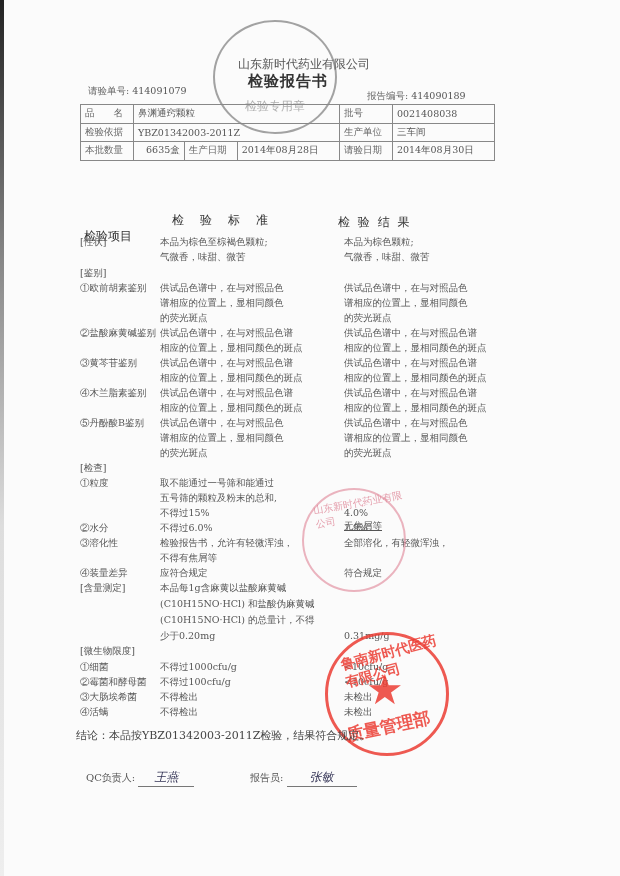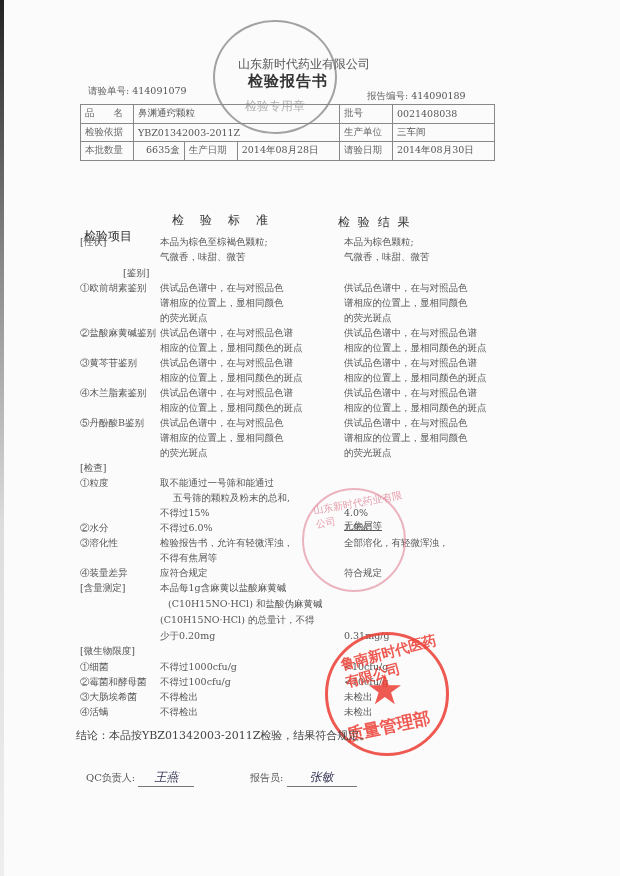--- a/index.html
+++ b/index.html
@@ -83,21 +83,21 @@
 <div class="abs sec-head" style="left:172px;top:212px;letter-spacing:2px;">检　验　标　准</div>
 <div class="abs sec-head" style="left:338px;top:214px;letter-spacing:2px;">检 验 结 果</div>
 
 <div id="rows">
     <div class="line item" style="top: 236px;">[性状]</div>
     <div class="line std" style="top: 236px;">本品为棕色至棕褐色颗粒;</div>
     <div class="line res" style="top: 236px;">本品为棕色颗粒;</div>
     <div class="line item" style="top: 251px;"></div>
     <div class="line std" style="top: 251px;">气微香，味甜、微苦</div>
     <div class="line res" style="top: 251px;">气微香，味甜、微苦</div>
-    <div class="line item" style="top: 267px; margin-left: 43px;">[鉴别]</div>
+    <div class="line item" style="top: 267px;">[鉴别]</div>
     <div class="line std" style="top: 267px;"></div>
     <div class="line res" style="top: 267px;"></div>
     <div class="line item" style="top: 282px;">①欧前胡素鉴别</div>
     <div class="line std" style="top: 282px;">供试品色谱中，在与对照品色</div>
     <div class="line res" style="top: 282px;">供试品色谱中，在与对照品色</div>
     <div class="line item" style="top: 297px;"></div>
     <div class="line std" style="top: 297px;">谱相应的位置上，显相同颜色</div>
     <div class="line res" style="top: 297px;">谱相应的位置上，显相同颜色</div>
     <div class="line item" style="top: 312px;"></div>
     <div class="line std" style="top: 312px;">的荧光斑点</div>
@@ -129,42 +129,42 @@
     <div class="line item" style="top: 447px;"></div>
     <div class="line std" style="top: 447px;">的荧光斑点</div>
     <div class="line res" style="top: 447px;">的荧光斑点</div>
     <div class="line item" style="top: 462px;">[检查]</div>
     <div class="line std" style="top: 462px;"></div>
     <div class="line res" style="top: 462px;"></div>
     <div class="line item" style="top: 477px;">①粒度</div>
     <div class="line std" style="top: 477px;">取不能通过一号筛和能通过</div>
     <div class="line res" style="top: 477px;"></div>
     <div class="line item" style="top: 492px;"></div>
-    <div class="line std" style="top: 492px; margin-left: 13px;">五号筛的颗粒及粉末的总和,</div>
+    <div class="line std" style="top: 492px;">五号筛的颗粒及粉末的总和,</div>
     <div class="line res" style="top: 492px;"></div>
     <div class="line item" style="top: 507px;"></div>
     <div class="line std" style="top: 507px;">不得过15%</div>
     <div class="line res" style="top: 507px;">4.0%</div>
     <div class="line item" style="top: 522px;">②水分</div>
     <div class="line std" style="top: 522px;">不得过6.0%</div>
     <div class="line res" style="top: 522px;">1.9%</div>
     <div class="line item" style="top: 537px;">③溶化性</div>
     <div class="line std" style="top: 537px;">检验报告书，允许有轻微浑浊，</div>
     <div class="line res" style="top: 537px;">全部溶化，有轻微浑浊，</div>
     <div class="line item" style="top: 552px;"></div>
     <div class="line std" style="top: 552px;">不得有焦屑等</div>
     <div class="line res" style="top: 520px; text-decoration: underline;">无焦屑等</div>
     <div class="line item" style="top: 567px;">④装量差异</div>
     <div class="line std" style="top: 567px;">应符合规定</div>
     <div class="line res" style="top: 567px;">符合规定</div>
     <div class="line item" style="top: 582px;">[含量测定]</div>
     <div class="line std" style="top: 582px;">本品每1g含麻黄以盐酸麻黄碱</div>
     <div class="line res" style="top: 582px;"></div>
     <div class="line item" style="top: 598px;"></div>
-    <div class="line std" style="top: 598px; margin-left: 8px;">(C10H15NO·HCl) 和盐酸伪麻黄碱</div>
+    <div class="line std" style="top: 598px;">(C10H15NO·HCl) 和盐酸伪麻黄碱</div>
     <div class="line res" style="top: 598px;"></div>
     <div class="line item" style="top: 614px;"></div>
     <div class="line std" style="top: 614px;">(C10H15NO·HCl) 的总量计，不得</div>
     <div class="line res" style="top: 614px;"></div>
     <div class="line item" style="top: 630px;"></div>
     <div class="line std" style="top: 630px;">少于0.20mg</div>
     <div class="line res" style="top: 630px;">0.31mg/g</div>
     <div class="line item" style="top: 645px;">[微生物限度]</div>
     <div class="line std" style="top: 645px;"></div>
     <div class="line res" style="top: 645px;"></div>

